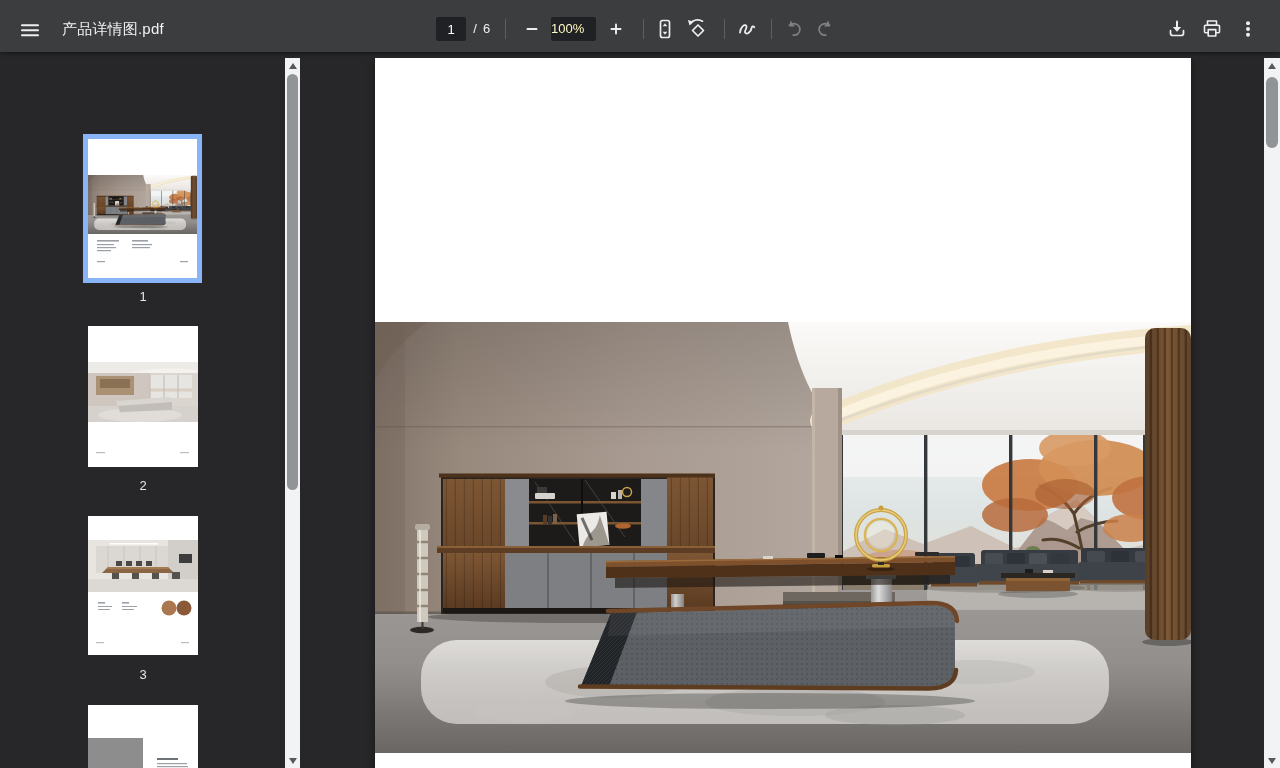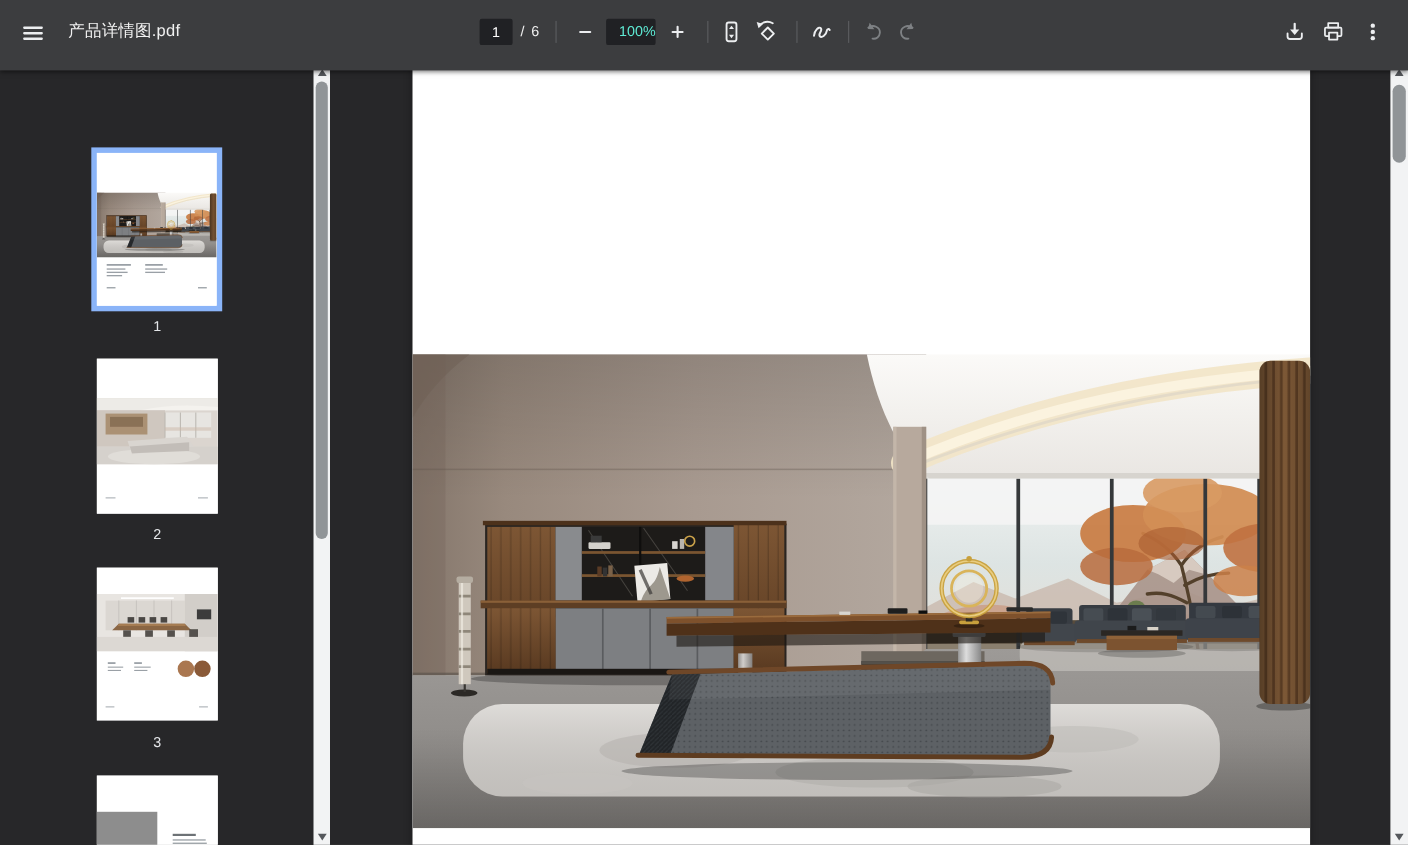--- a/index.html
+++ b/index.html
@@ -1,40 +1,40 @@
 <!DOCTYPE html>
 <html><head>
 <meta charset="utf-8">
 <style>
   html,body{margin:0;padding:0;width:1280px;height:768px;overflow:hidden;
     background:#272729;font-family:"Liberation Sans","DejaVu Sans",sans-serif;
     -webkit-font-smoothing:antialiased;}
   *{box-sizing:border-box;}
 
   
-  .toolbar{position:absolute;top:0;left:0;width:1280px;height:64px;background:#3c3d3f;
+  .toolbar{position:absolute;top:0;left:0;width:1280px;height:52px;background:#3c3d3f;
     box-shadow:0 1px 4px rgba(0,0,0,.5);z-index:40;}
   .tbtn{position:absolute;top:13px;width:32px;height:32px;border:none;background:transparent;
     padding:0;display:flex;align-items:center;justify-content:center;border-radius:50%;cursor:pointer;}
   .tbtn svg{display:block;}
   .icon-stroke{stroke:#eceef0;stroke-width:1.7;fill:none;stroke-linecap:round;stroke-linejoin:round;}
   .icon-fill{fill:#eceef0;}
   .disabled .icon-stroke{stroke:#7e8184;}
   .disabled .icon-fill{fill:#7e8184;}
   .doc-title{position:absolute;left:62px;top:0;height:58px;line-height:58px;color:#f1f1f1;
     font-size:15px;font-weight:500;letter-spacing:.2px;white-space:nowrap;}
   .sep{position:absolute;top:19px;width:1px;height:20px;background:#5c5e61;}
   .page-input{position:absolute;left:436px;top:17px;width:30px;height:24px;background:#202124;
     border:none;border-radius:2px;color:#fff;text-align:center;font-size:13px;font-family:inherit;padding:0;}
   .page-sep{position:absolute;left:467px;top:0;width:16px;height:58px;line-height:58px;
     text-align:center;color:#f1f1f1;font-size:13px;}
   .page-total{position:absolute;left:483px;top:0;width:14px;height:58px;line-height:58px;
     color:#f1f1f1;font-size:13px;}
   .zoom-box{position:absolute;left:551px;top:17px;width:45px;height:24px;background:#202124;
-    border-radius:2px;color:#5eead4;font-size:13px;line-height:24px;text-align:right;}
+    border-radius:2px;color:#fef9c3;font-size:13px;line-height:24px;text-align:left;}
 
   
   .sidebar{position:absolute;top:58px;left:0;width:285px;bottom:0;background:#272729;overflow:hidden;}
   .thumb-page{position:absolute;background:#fff;cursor:pointer;}
   .thumb-page.selected{box-shadow:0 0 0 5px #8ab4f8;}
   .thumb-page svg{display:block;}
   .thumb-label{position:absolute;left:88px;width:110px;text-align:center;color:#e4e6e9;font-size:13px;}
 
   
   .vscroll{position:absolute;top:58px;bottom:0;background:#f2f3f4;z-index:35;}

